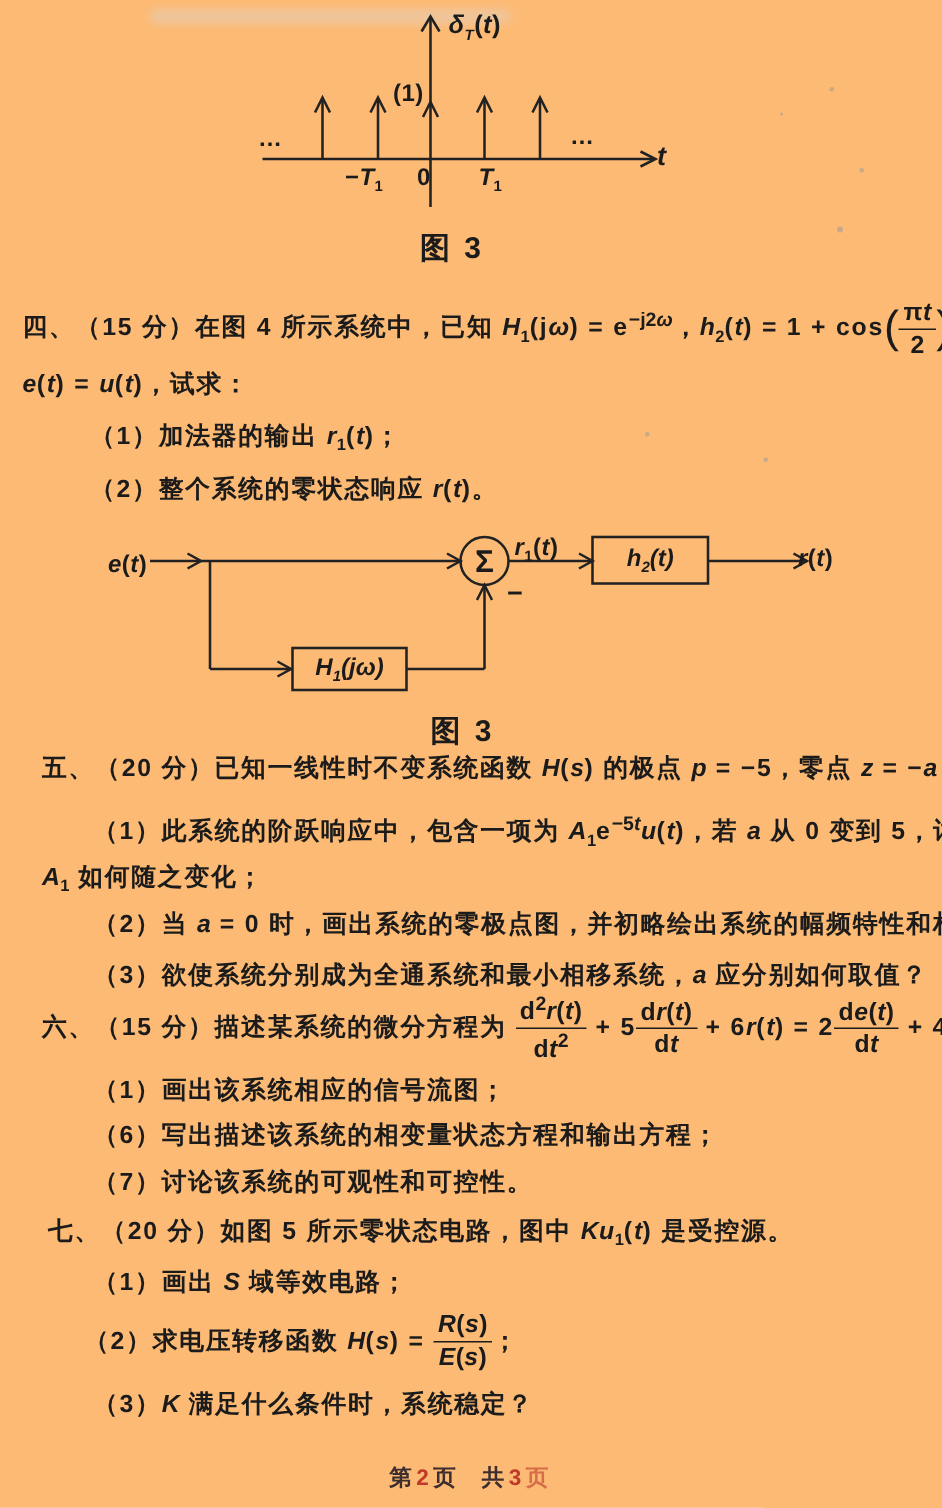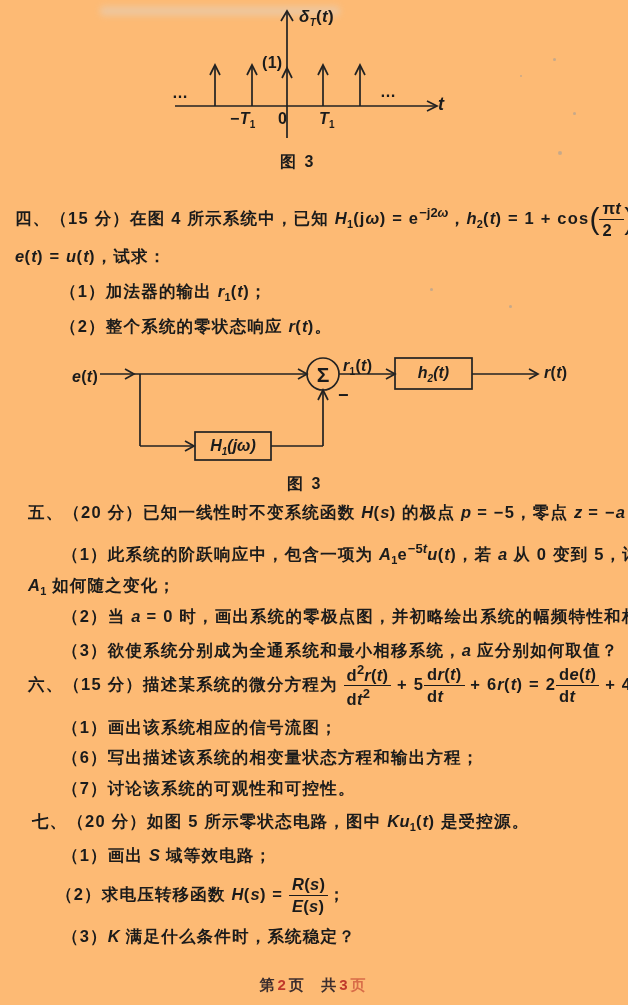--- a/index.html
+++ b/index.html
@@ -19,34 +19,34 @@
     font-size:16.5px;
     font-weight:600;
     letter-spacing:1.2px;
     line-height:22px;
     color:#1b1b1b;
   }
   .line i{font-weight:700;letter-spacing:0.3px;}
   .line sub{font-size:11px;font-weight:700;letter-spacing:0;}
   .line sup{font-size:13px;font-weight:700;letter-spacing:0;}
   .tall{line-height:44px;}
-  .fr{display:inline-block;vertical-align:middle;text-align:left;line-height:1.15;letter-spacing:0.3px;}
+  .fr{display:inline-block;vertical-align:middle;text-align:center;line-height:1.15;letter-spacing:0.3px;}
   .fr .nu{display:block;border-bottom:1.6px solid #1b1b1b;padding:0 3px 1px 3px;}
   .fr .de{display:block;padding:1px 3px 0 3px;}
   .bp{font-size:30px;font-weight:400;vertical-align:middle;letter-spacing:0;}
   .figlabel{
     position:absolute;white-space:nowrap;
     font-size:16px;font-weight:700;letter-spacing:0.3px;
     color:#1b1b1b;line-height:18px;
   }
   .figlabel i{font-weight:700;}
   .figlabel sub{font-size:10px;}
   .caption{
     position:absolute;white-space:nowrap;
-    font-size:16px;font-weight:600;letter-spacing:2px;color:#1b1b1b;text-align:right;
+    font-size:20px;font-weight:600;letter-spacing:2px;color:#1b1b1b;text-align:right;
   }
   .blocklabel{
     position:absolute;text-align:center;
     font-size:16px;font-weight:700;font-style:italic;
     color:#1b1b1b;white-space:nowrap;
   }
   .blocklabel sub{font-size:10px;}
   svg.fig{position:absolute;}
   svg.fig path, svg.fig line, svg.fig rect, svg.fig polyline{
     stroke:#222;fill:none;
@@ -143,21 +143,21 @@
 
     <line x1="402" y1="34" x2="468" y2="34" stroke-width="1.7"></line>
     <polyline points="459,29 468,34 459,39" stroke-width="1.7"></polyline>
   </svg>
   <div class="figlabel" style="left:72px;top:368px;"><i>e</i>(<i>t</i>)</div>
   <div class="sigma" style="left:313px;top:364px;width:20px;">Σ</div>
   <div class="minus" style="left:338px;top:388px;">−</div>
   <div class="figlabel" style="left:343px;top:357px;"><i>r</i><sub>1</sub>(<i>t</i>)</div>
   <div class="blocklabel" style="left:195px;top:437px;width:76px;">H<sub>1</sub>(j<i>ω</i>)</div>
   <div class="blocklabel" style="left:395px;top:364px;width:77px;">h<sub>2</sub>(<i>t</i>)</div>
-  <div class="figlabel" style="left:544px;top:364px;"><i>r</i>(<i>t</i>)</div>
+  <div class="figlabel" style="left:532px;top:364px;"><i>r</i>(<i>t</i>)</div>
   <div class="caption" style="left:287px;top:474px;">图 3</div>
 
   <div class="line" style="left:28px;top:501px;">五、（20 分）已知一线性时不变系统函数 <i>H</i>(<i>s</i>) 的极点 <i>p</i> = −5，零点 <i>z</i> = −<i>a</i>，且 (∞) = 1。</div>
   <div class="line" style="left:62px;top:538px;">（1）此系统的阶跃响应中，包含一项为 <i>A</i><sub>1</sub>e<sup>−5<i>t</i></sup><i>u</i>(<i>t</i>)，若 <i>a</i> 从 0 变到 5，讨论相应的</div>
   <div class="line" style="left:28px;top:574px;"><i>A</i><sub>1</sub> 如何随之变化；</div>
   <div class="line" style="left:62px;top:605px;">（2）当 <i>a</i> = 0 时，画出系统的零极点图，并初略绘出系统的幅频特性和相频特性；</div>
   <div class="line" style="left:62px;top:639px;">（3）欲使系统分别成为全通系统和最小相移系统，<i>a</i> 应分别如何取值？</div>
 
   <div class="line tall" style="left:28px;top:662px;">六、（15 分）描述某系统的微分方程为 <span class="fr"><span class="nu">d<sup>2</sup><i>r</i>(<i>t</i>)</span><span class="de">d<i>t</i><sup>2</sup></span></span> + 5<span class="fr"><span class="nu">d<i>r</i>(<i>t</i>)</span><span class="de">d<i>t</i></span></span> + 6<i>r</i>(<i>t</i>) = 2<span class="fr"><span class="nu">d<i>e</i>(<i>t</i>)</span><span class="de">d<i>t</i></span></span> + 4<i>e</i>(<i>t</i>)</div>
   <div class="line" style="left:62px;top:716px;">（1）画出该系统相应的信号流图；</div>

